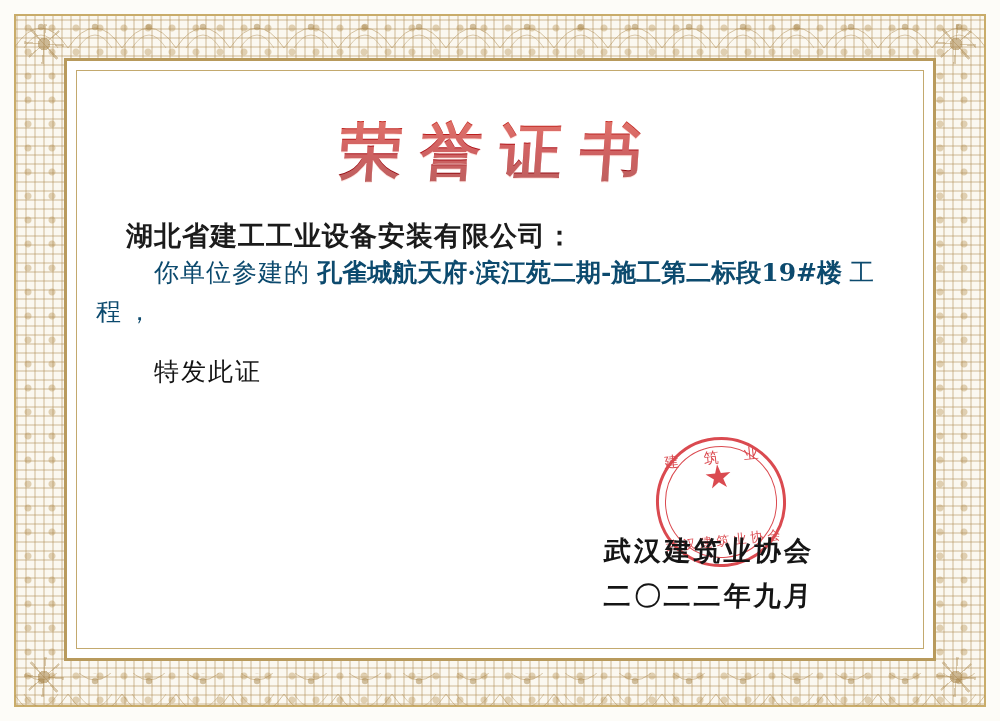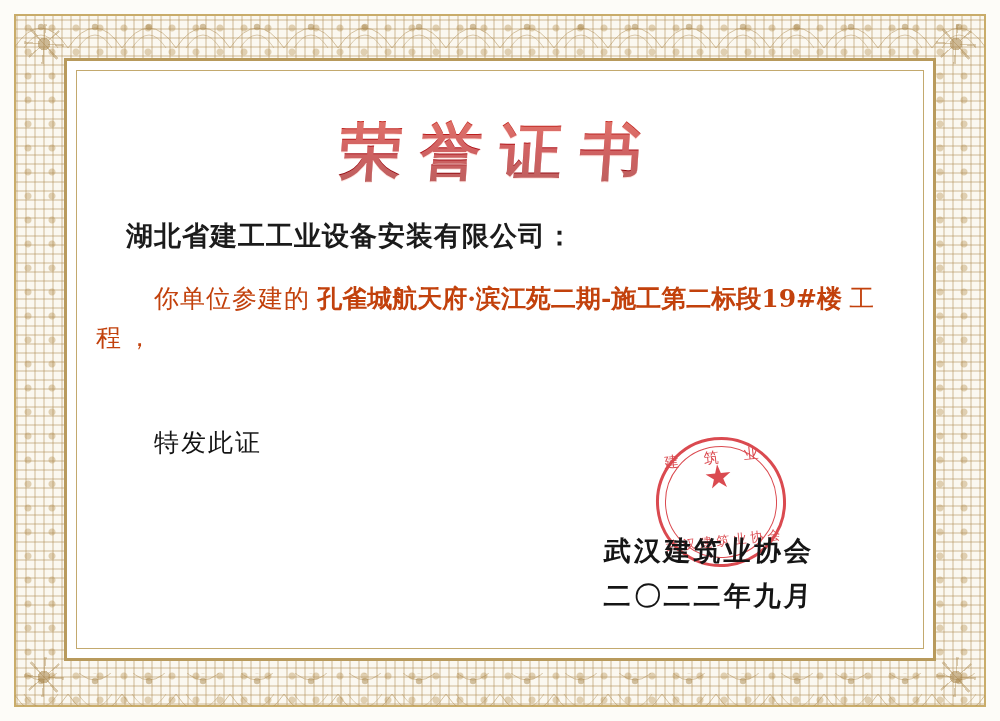--- a/index.html
+++ b/index.html
@@ -116,36 +116,35 @@
     margin-top: 24px;
     margin-left: 30px;
     font-size: 27px;
     font-weight: 700;
     color: #1b1b1b;
     letter-spacing: 1px;
     font-family: "DejaVu Serif", serif;
   }
 
   .body-line {
-    margin-top: 26px;
     font-size: 25px;
-    color: #c2410c;
+    color: #0c4a6e;
     letter-spacing: 1px;
     line-height: 1.55;
   }
   .body-line.indent { text-indent: 58px; }
   .project-name {
     font-weight: 700;
     font-family: "DejaVu Serif", serif;
     letter-spacing: 0;
   }
   .spaced { letter-spacing: 6px; }
 
   .closing {
-    margin-top: 68px;
+    margin-top: 23px;
     margin-left: 58px;
     font-size: 25px;
     color: #141414;
     letter-spacing: 2px;
   }
 
   
   .sign-block {
     position: absolute;
     right: 30px;

